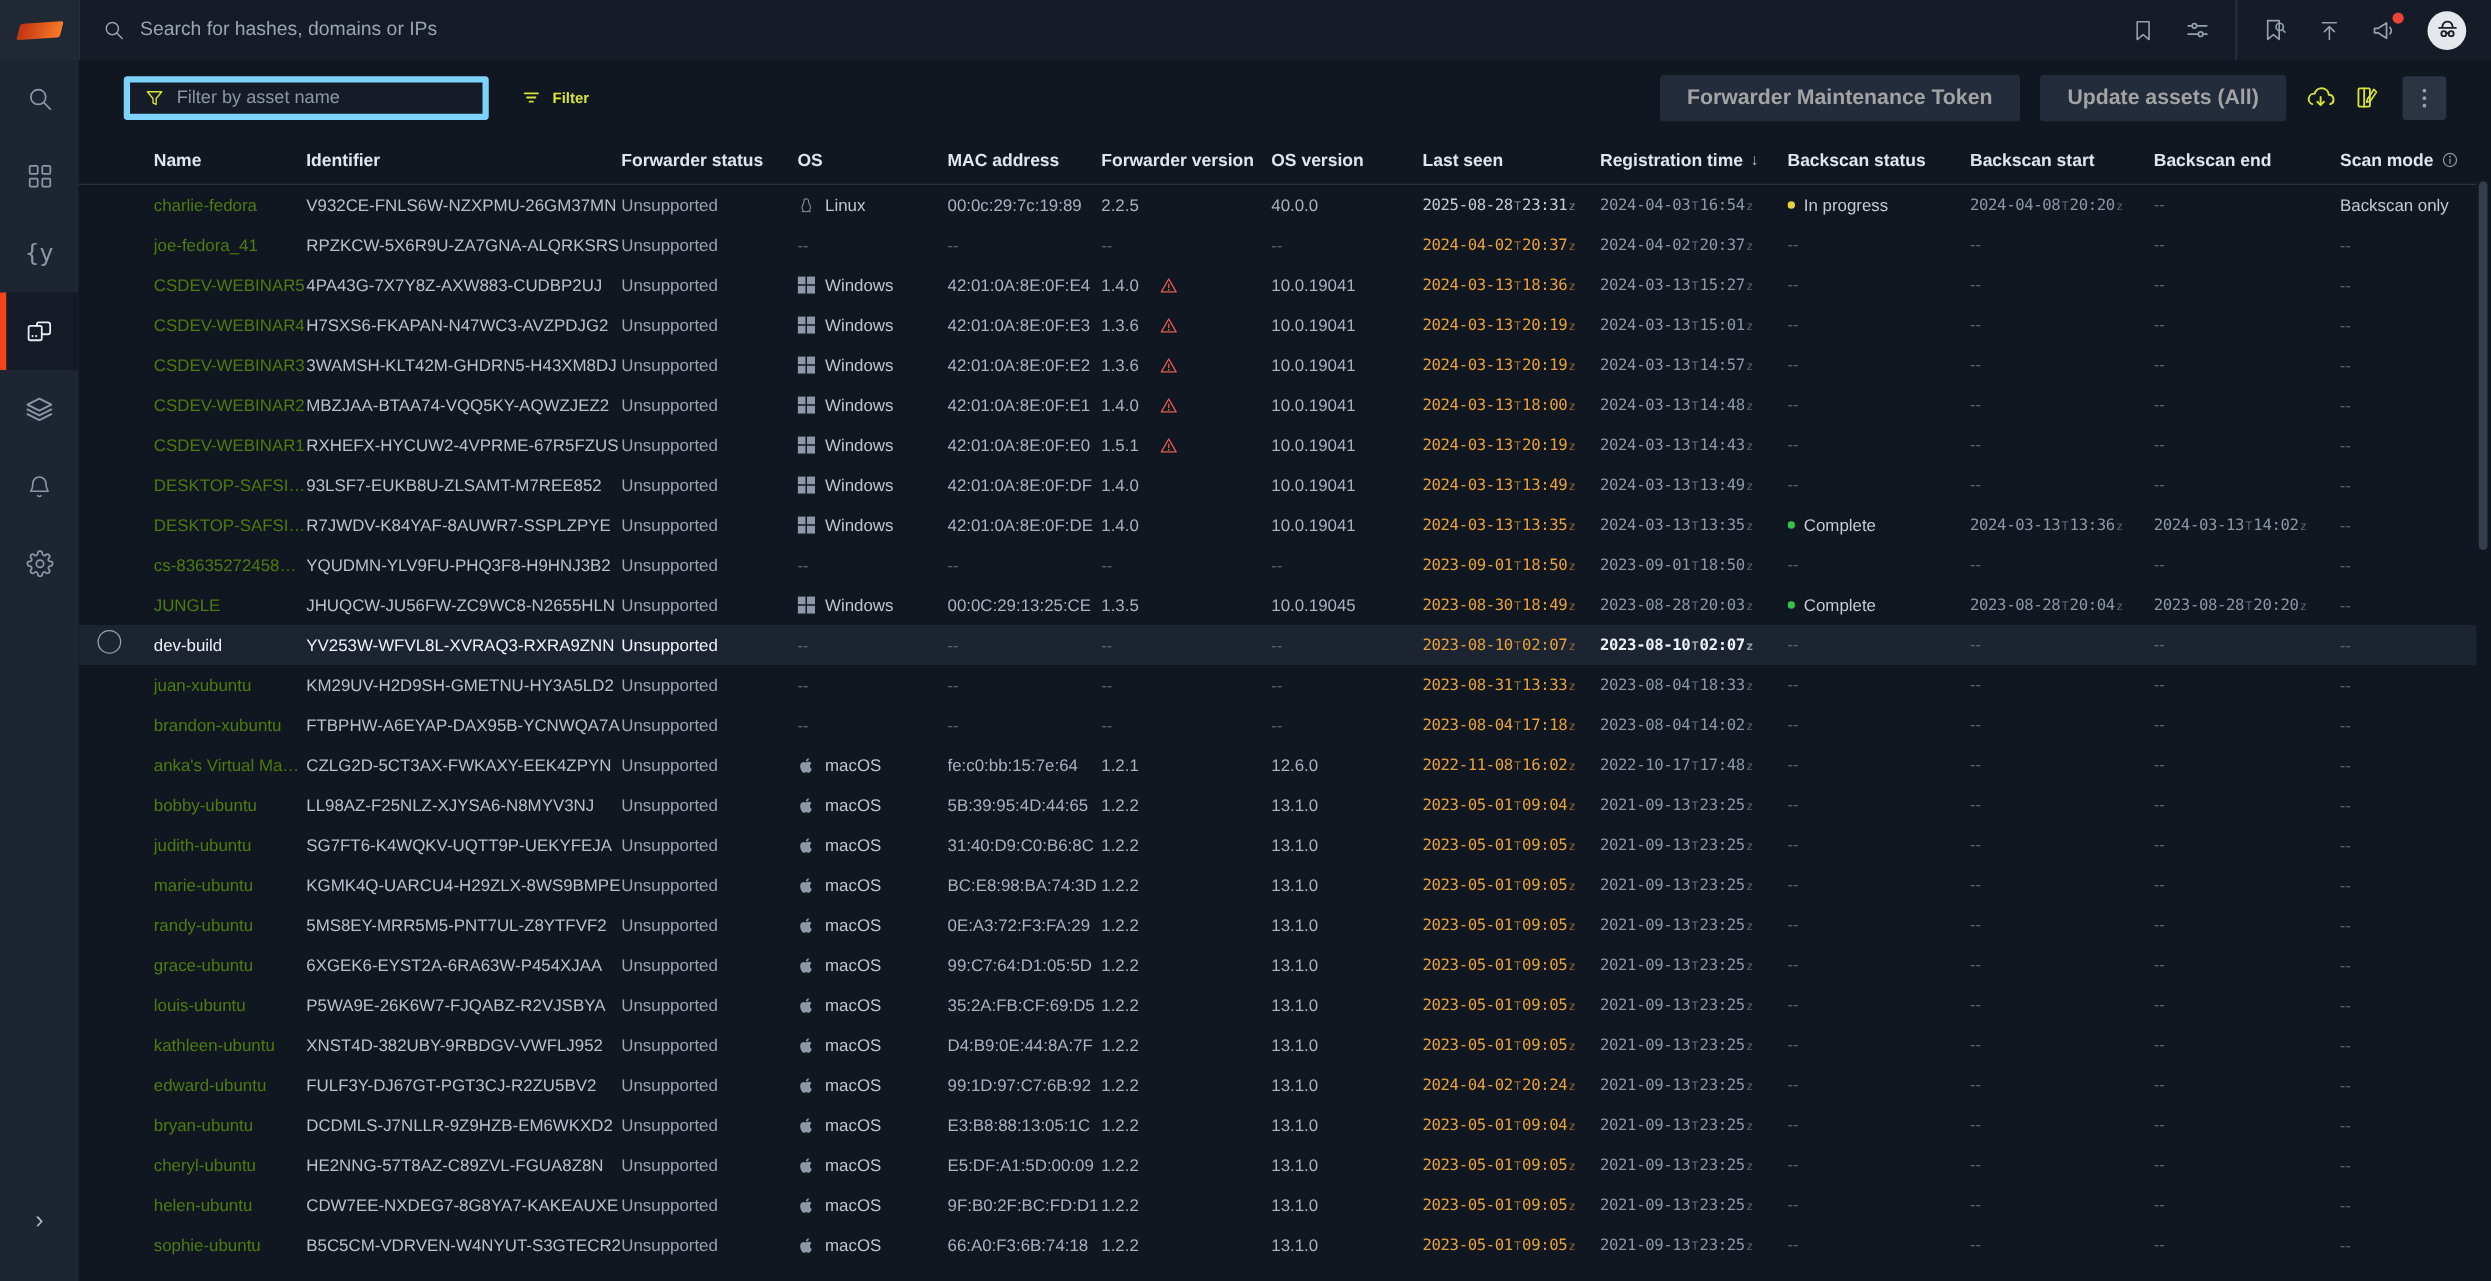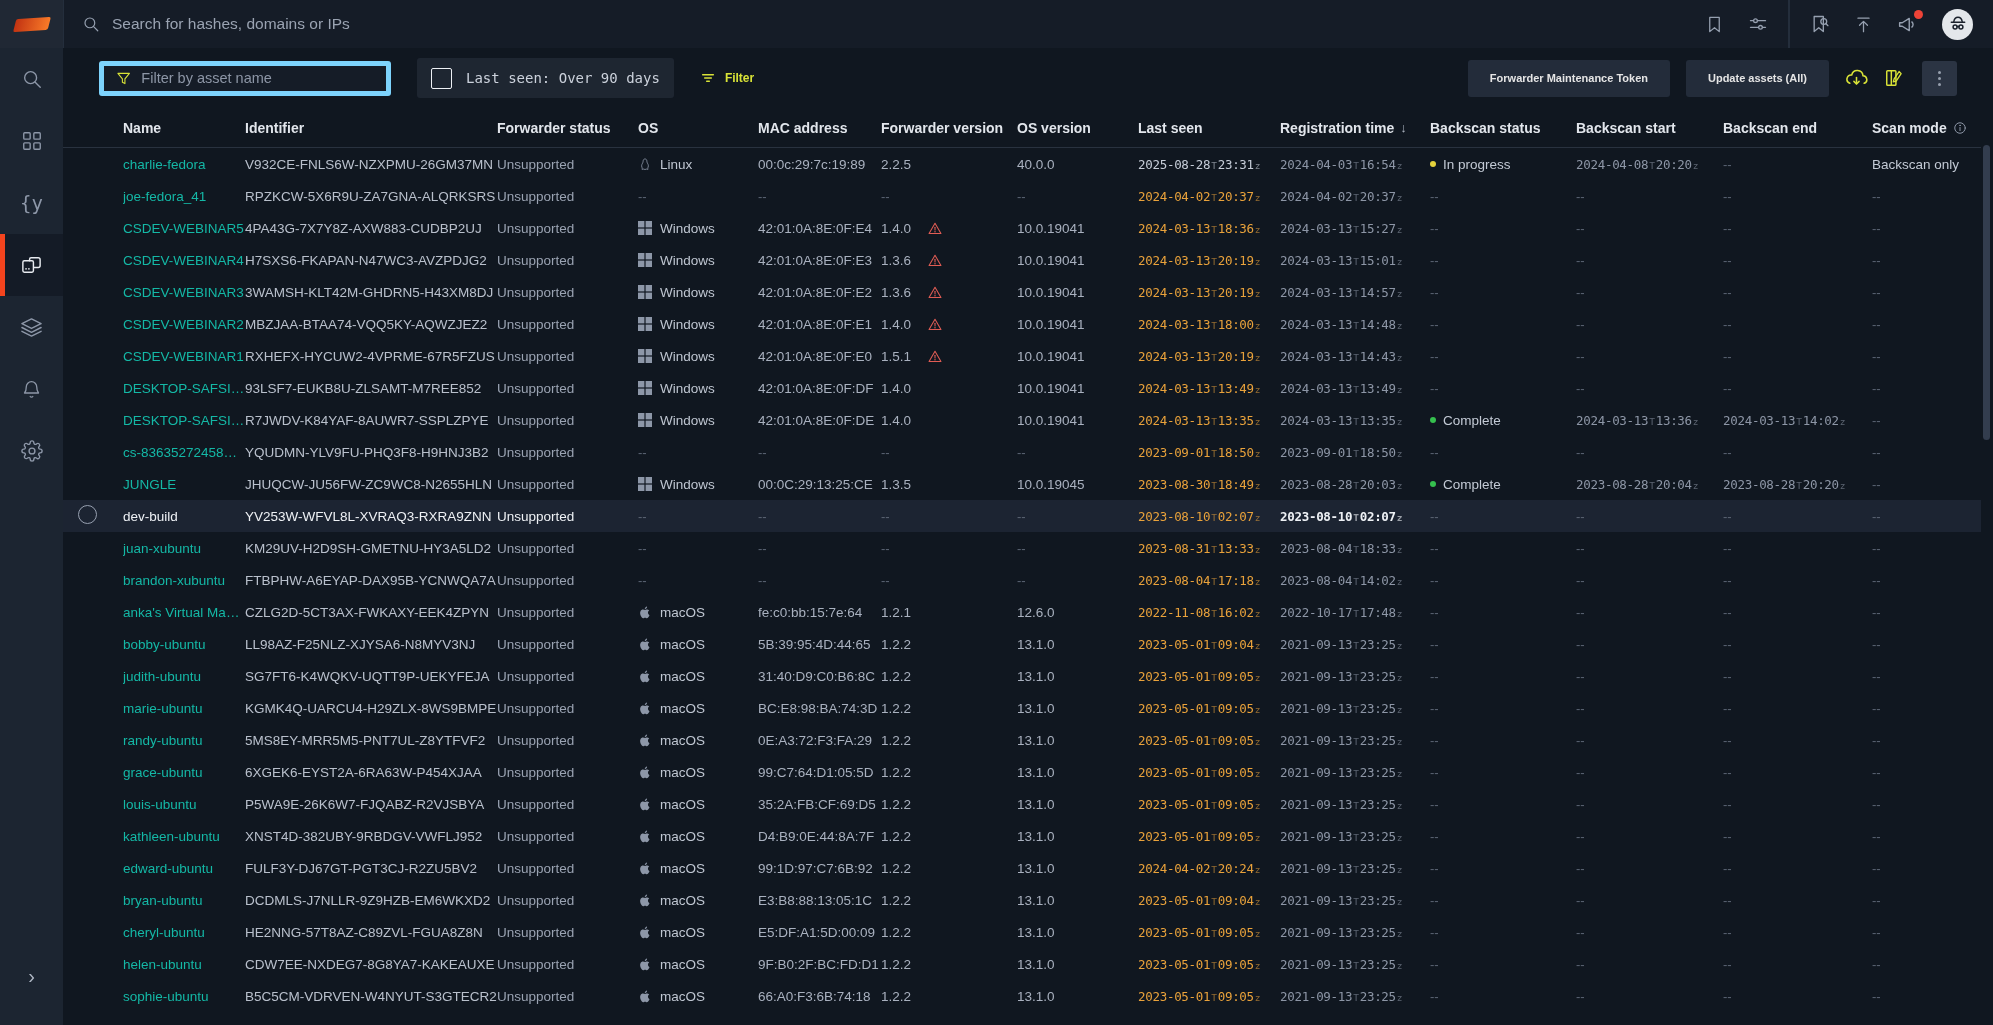--- a/index.html
+++ b/index.html
@@ -59,43 +59,43 @@
     font-size:14.5px; width:100%; font-family:"Liberation Sans",sans-serif; }
   .filter-input::placeholder { color:#8d96a6; }
   .lastseen-panel { display:flex; align-items:center; gap:14px; height:40px;
     background:#1e2631; border-radius:3px; padding:0 14px; cursor:pointer; }
   .checkbox { width:21px; height:21px; border:1.6px solid #eef1f5; border-radius:2px;
     background:transparent; }
   .lastseen-label { font-family:"DejaVu Sans Mono",monospace; font-size:14px; color:#ccd2dc; }
   .filter-btn { display:flex; align-items:center; gap:9px; cursor:pointer; }
   .filter-btn span { color:#d9e337; font-size:12px; font-weight:700; }
   .toolbar-right { margin-left:auto; display:flex; align-items:center; gap:16px; }
-  .tbtn { height:37px; background:#232c3a; border:none; border-radius:3px; color:#e5e5e5;
-    font-size:11px; font-weight:700; padding:0 22px; cursor:pointer;
+  .tbtn { height:37px; background:#232c3a; border:none; border-radius:3px; color:#a3a3a3;
+    font-size:17px; font-weight:700; padding:0 22px; cursor:pointer;
     font-family:"Liberation Sans",sans-serif; }
   .lime-ic { cursor:pointer; display:flex; }
   .kebab-btn { width:35px; height:35px; background:#2b3443; border-radius:3px;
     display:flex; flex-direction:column; align-items:center; justify-content:center;
     gap:3px; cursor:pointer; }
   .kebab-btn i { width:3px; height:3px; border-radius:50%; background:#97a0ae; }
   
   .table-area { position:absolute; top:108px; left:63px; width:1918px; height:917px; }
   :root { --cols: 60px 122px 252px 141px 120px 123px 136px 121px 142px 150px 146px 147px 149px 1fr; }
   .thead { display:grid; grid-template-columns:var(--cols); height:40px;
     align-items:center; border-bottom:1px solid #29323f; }
   .thead .cell { font-size:14px; font-weight:700; color:#e2e6ec; display:flex;
     align-items:center; gap:6px; }
   .sort-arrow { color:#aeb6c3; font-size:13px; }
   .tbody { }
   .row { display:grid; grid-template-columns:var(--cols); height:32px; align-items:center;
     cursor:pointer; }
   .row.selected { background:#1c2432; }
   .row.selected .c-name, .row.selected .c-id, .row.selected .c-status { color:#eef1f5; }
   .cell { overflow:hidden; white-space:nowrap; }
-  .c-name { font-size:13.5px; color:#14b8a6; }
+  .c-name { font-size:13.5px; color:#4d7c0f; }
   .c-id   { font-size:13.5px; color:#b9c0cc; }
   .c-status { font-size:13.5px; color:#9aa3b2; }
   .c-os { font-size:13.5px; color:#bfc6d1; display:flex; align-items:center; gap:8px; }
   .c-os svg { flex:0 0 auto; }
   .c-mac, .c-ver, .c-osv { font-size:13.5px; color:#a9b1bf; display:flex; align-items:center; }
   .c-ver svg { margin-left:16px; }
   .dash { color:#5b6574; font-size:13px; }
   .ts { font-family:"DejaVu Sans Mono",monospace; font-size:12.5px; letter-spacing:-.3px; }
   .ts i { font-style:normal; font-size:9.5px; opacity:.6; margin:0 1px; }
   .ts.orange { color:#e9a23b; }
@@ -229,24 +229,20 @@
   </div>
 </div>
 
 <div class="toolbar">
   <div class="filter-input-wrap">
     <svg width="17" height="17" viewBox="0 0 24 24" fill="none" stroke="#d9e337" stroke-width="1.7" stroke-linejoin="round">
         <path d="M3 4h18l-7 8.5V20l-4-2v-5.5z"></path>
       </svg>
     <input class="filter-input" type="text" placeholder="Filter by asset name" style="">
   </div>
-  <div class="lastseen-panel">
-    <span class="checkbox"></span>
-    <span class="lastseen-label">Last seen: Over 90 days</span>
-  </div>
   <div class="filter-btn">
     <svg width="16" height="16" viewBox="0 0 24 24" fill="none" stroke="#d9e337" stroke-width="2.2" stroke-linecap="round">
         <line x1="4" y1="7" x2="20" y2="7"></line>
         <line x1="7" y1="12" x2="17" y2="12"></line>
         <line x1="10" y1="17" x2="14" y2="17"></line>
       </svg>
     <span>Filter</span>
   </div>
   <div class="toolbar-right">
     <button class="tbtn">Forwarder Maintenance Token</button>

